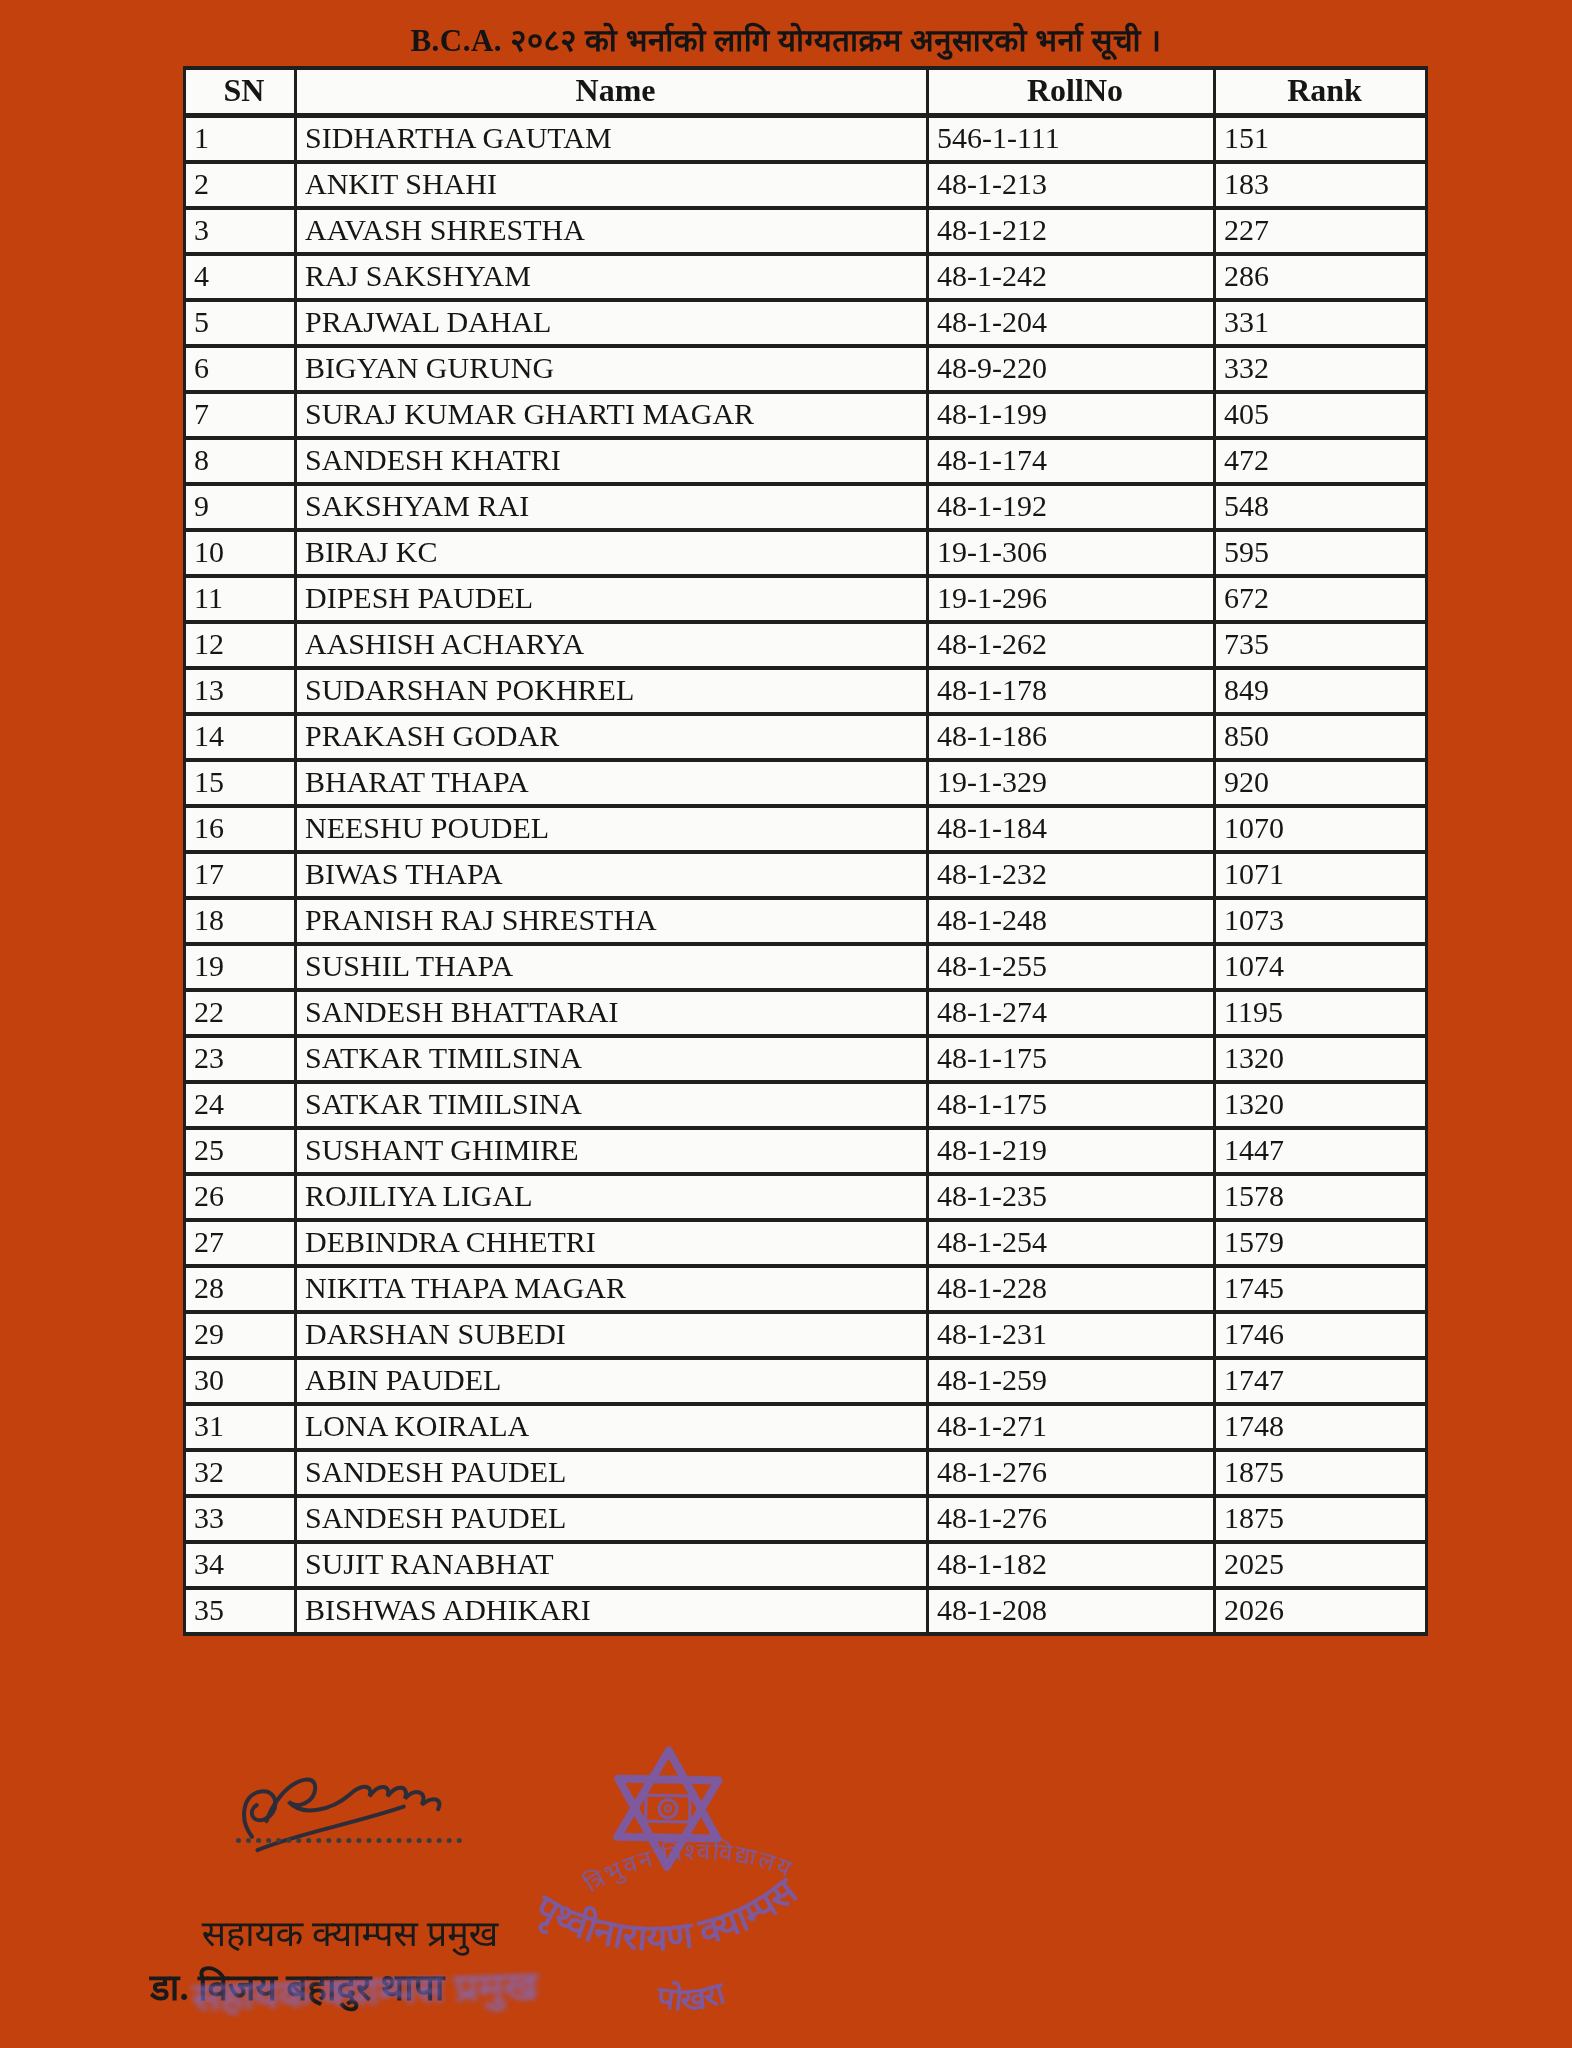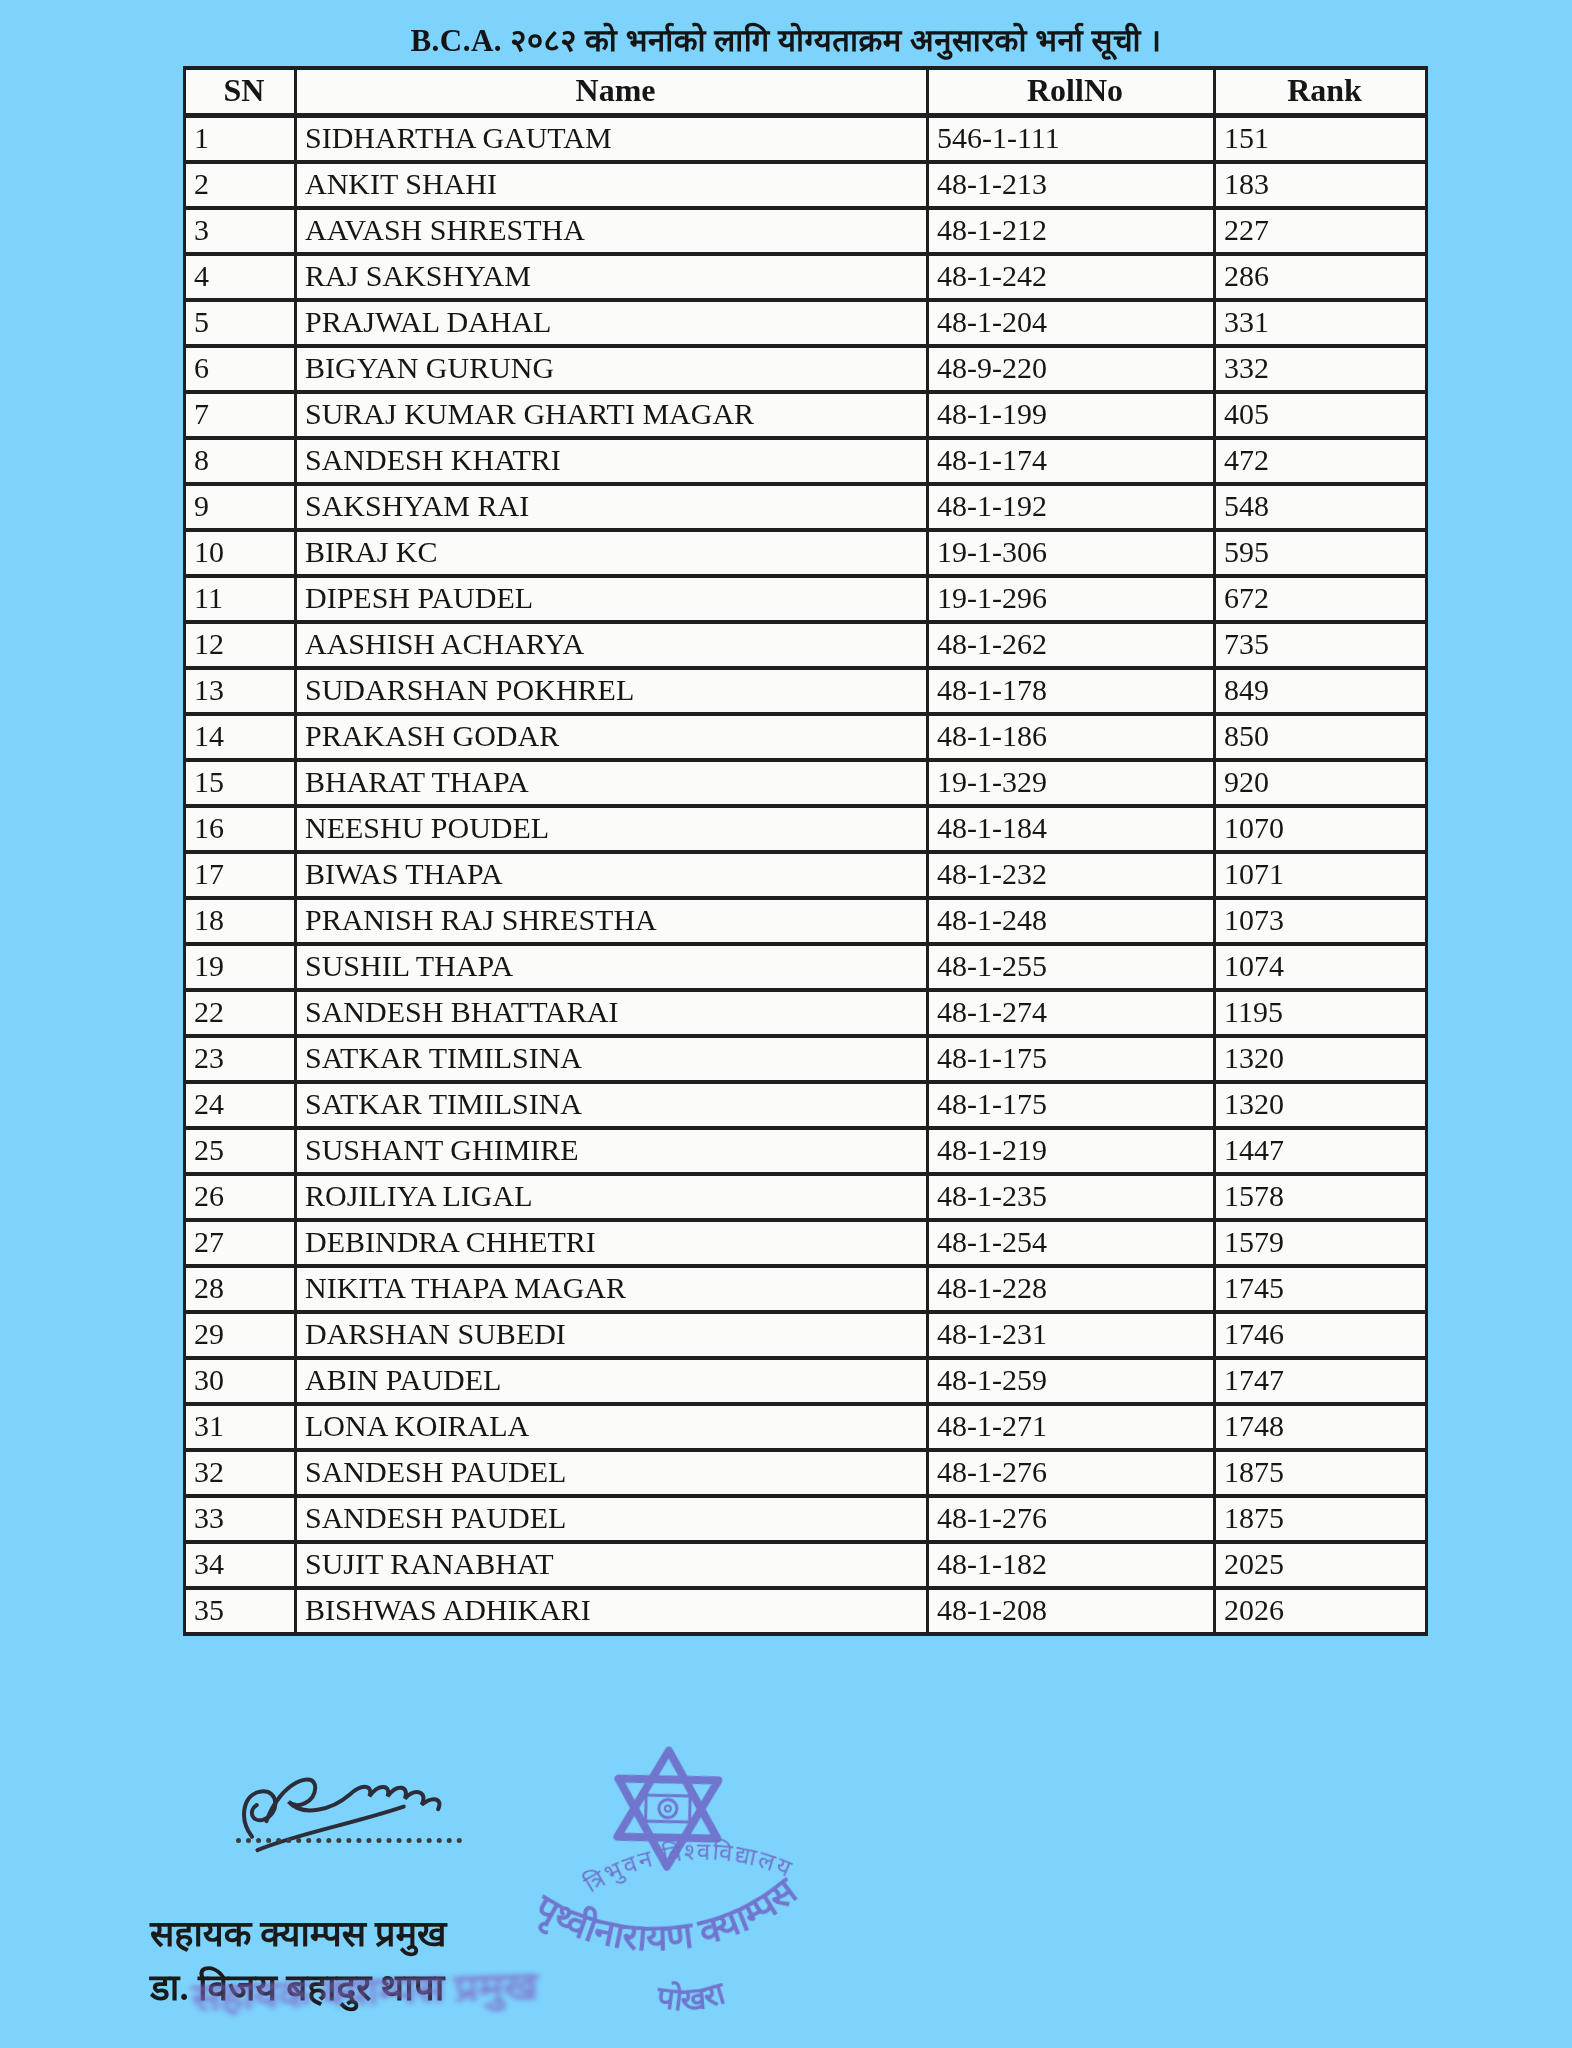--- a/index.html
+++ b/index.html
@@ -1,20 +1,20 @@
 <!DOCTYPE html>
 <html><head>
 <meta charset="utf-8">
 <style>
   html,body{margin:0;padding:0;background:#e8e8e6;}
   .page{
     position:relative;
     width:1572px;height:2048px;
     margin:0 auto;
-    background:#7dd3fc;
+    background:#c2410c;
     overflow:hidden;
     font-family:"Liberation Serif", serif;
     color:#161616;
   }
   .doc-title{
     position:absolute;
     top:18px;left:0;width:1572px;
     text-align:center;
     font-size:31px;font-weight:bold;
     letter-spacing:.5px;
@@ -59,21 +59,21 @@
   .dotted-line{
     position:absolute;left:236px;top:1820px;width:226px;height:18px;
     border-bottom:5px dotted #3c3c40;
   }
   .signatory-name{
     position:absolute;left:150px;top:1960px;width:400px;
     text-align:left;font-size:37px;font-weight:600;color:#1a1a1a;
   }
   .signatory-title{
     position:absolute;left:150px;top:1908px;width:400px;
-    font-size:36px;font-weight:700;color:#1a1a1a;
+    text-align:center;font-size:36px;font-weight:400;color:#1a1a1a;
   }
   .smudge-stamp{
     position:absolute;left:192px;top:1962px;width:320px;
     text-align:center;
     font-size:42px;font-weight:700;
     color:#7f6cc9;
     filter:blur(3px);
     transform:rotate(-2deg) scaleY(.92);
     opacity:.85;
     white-space:nowrap;

